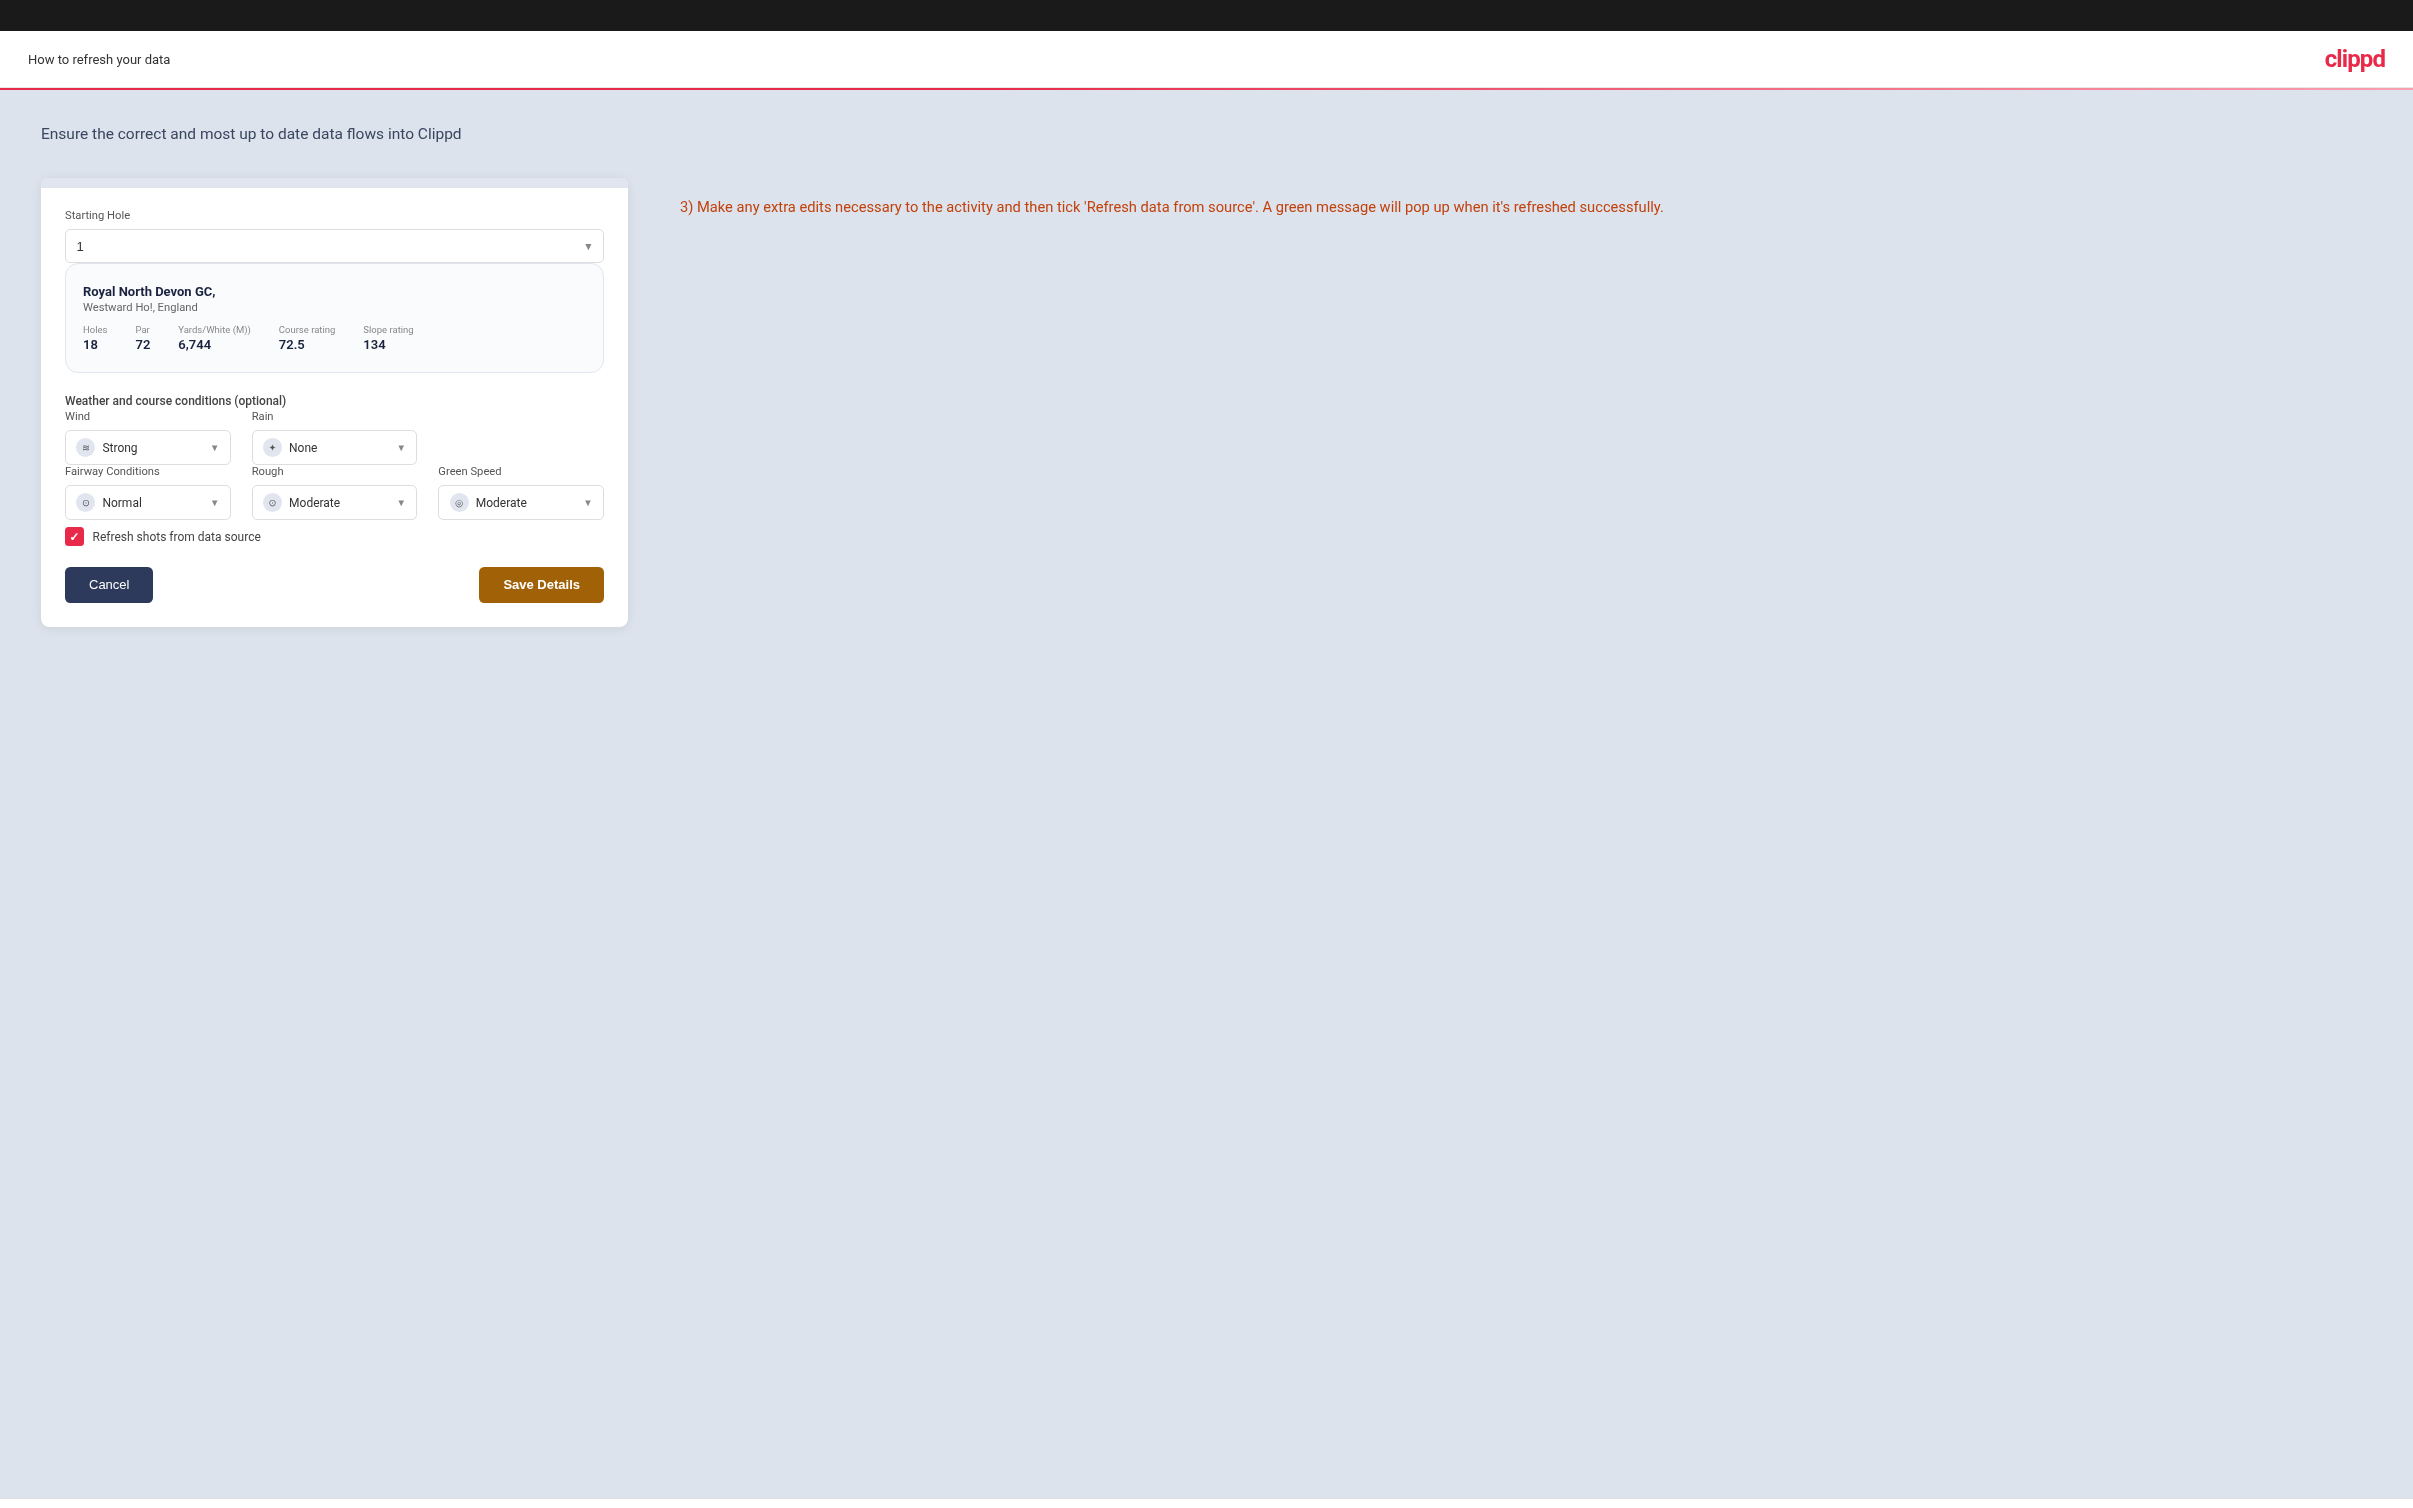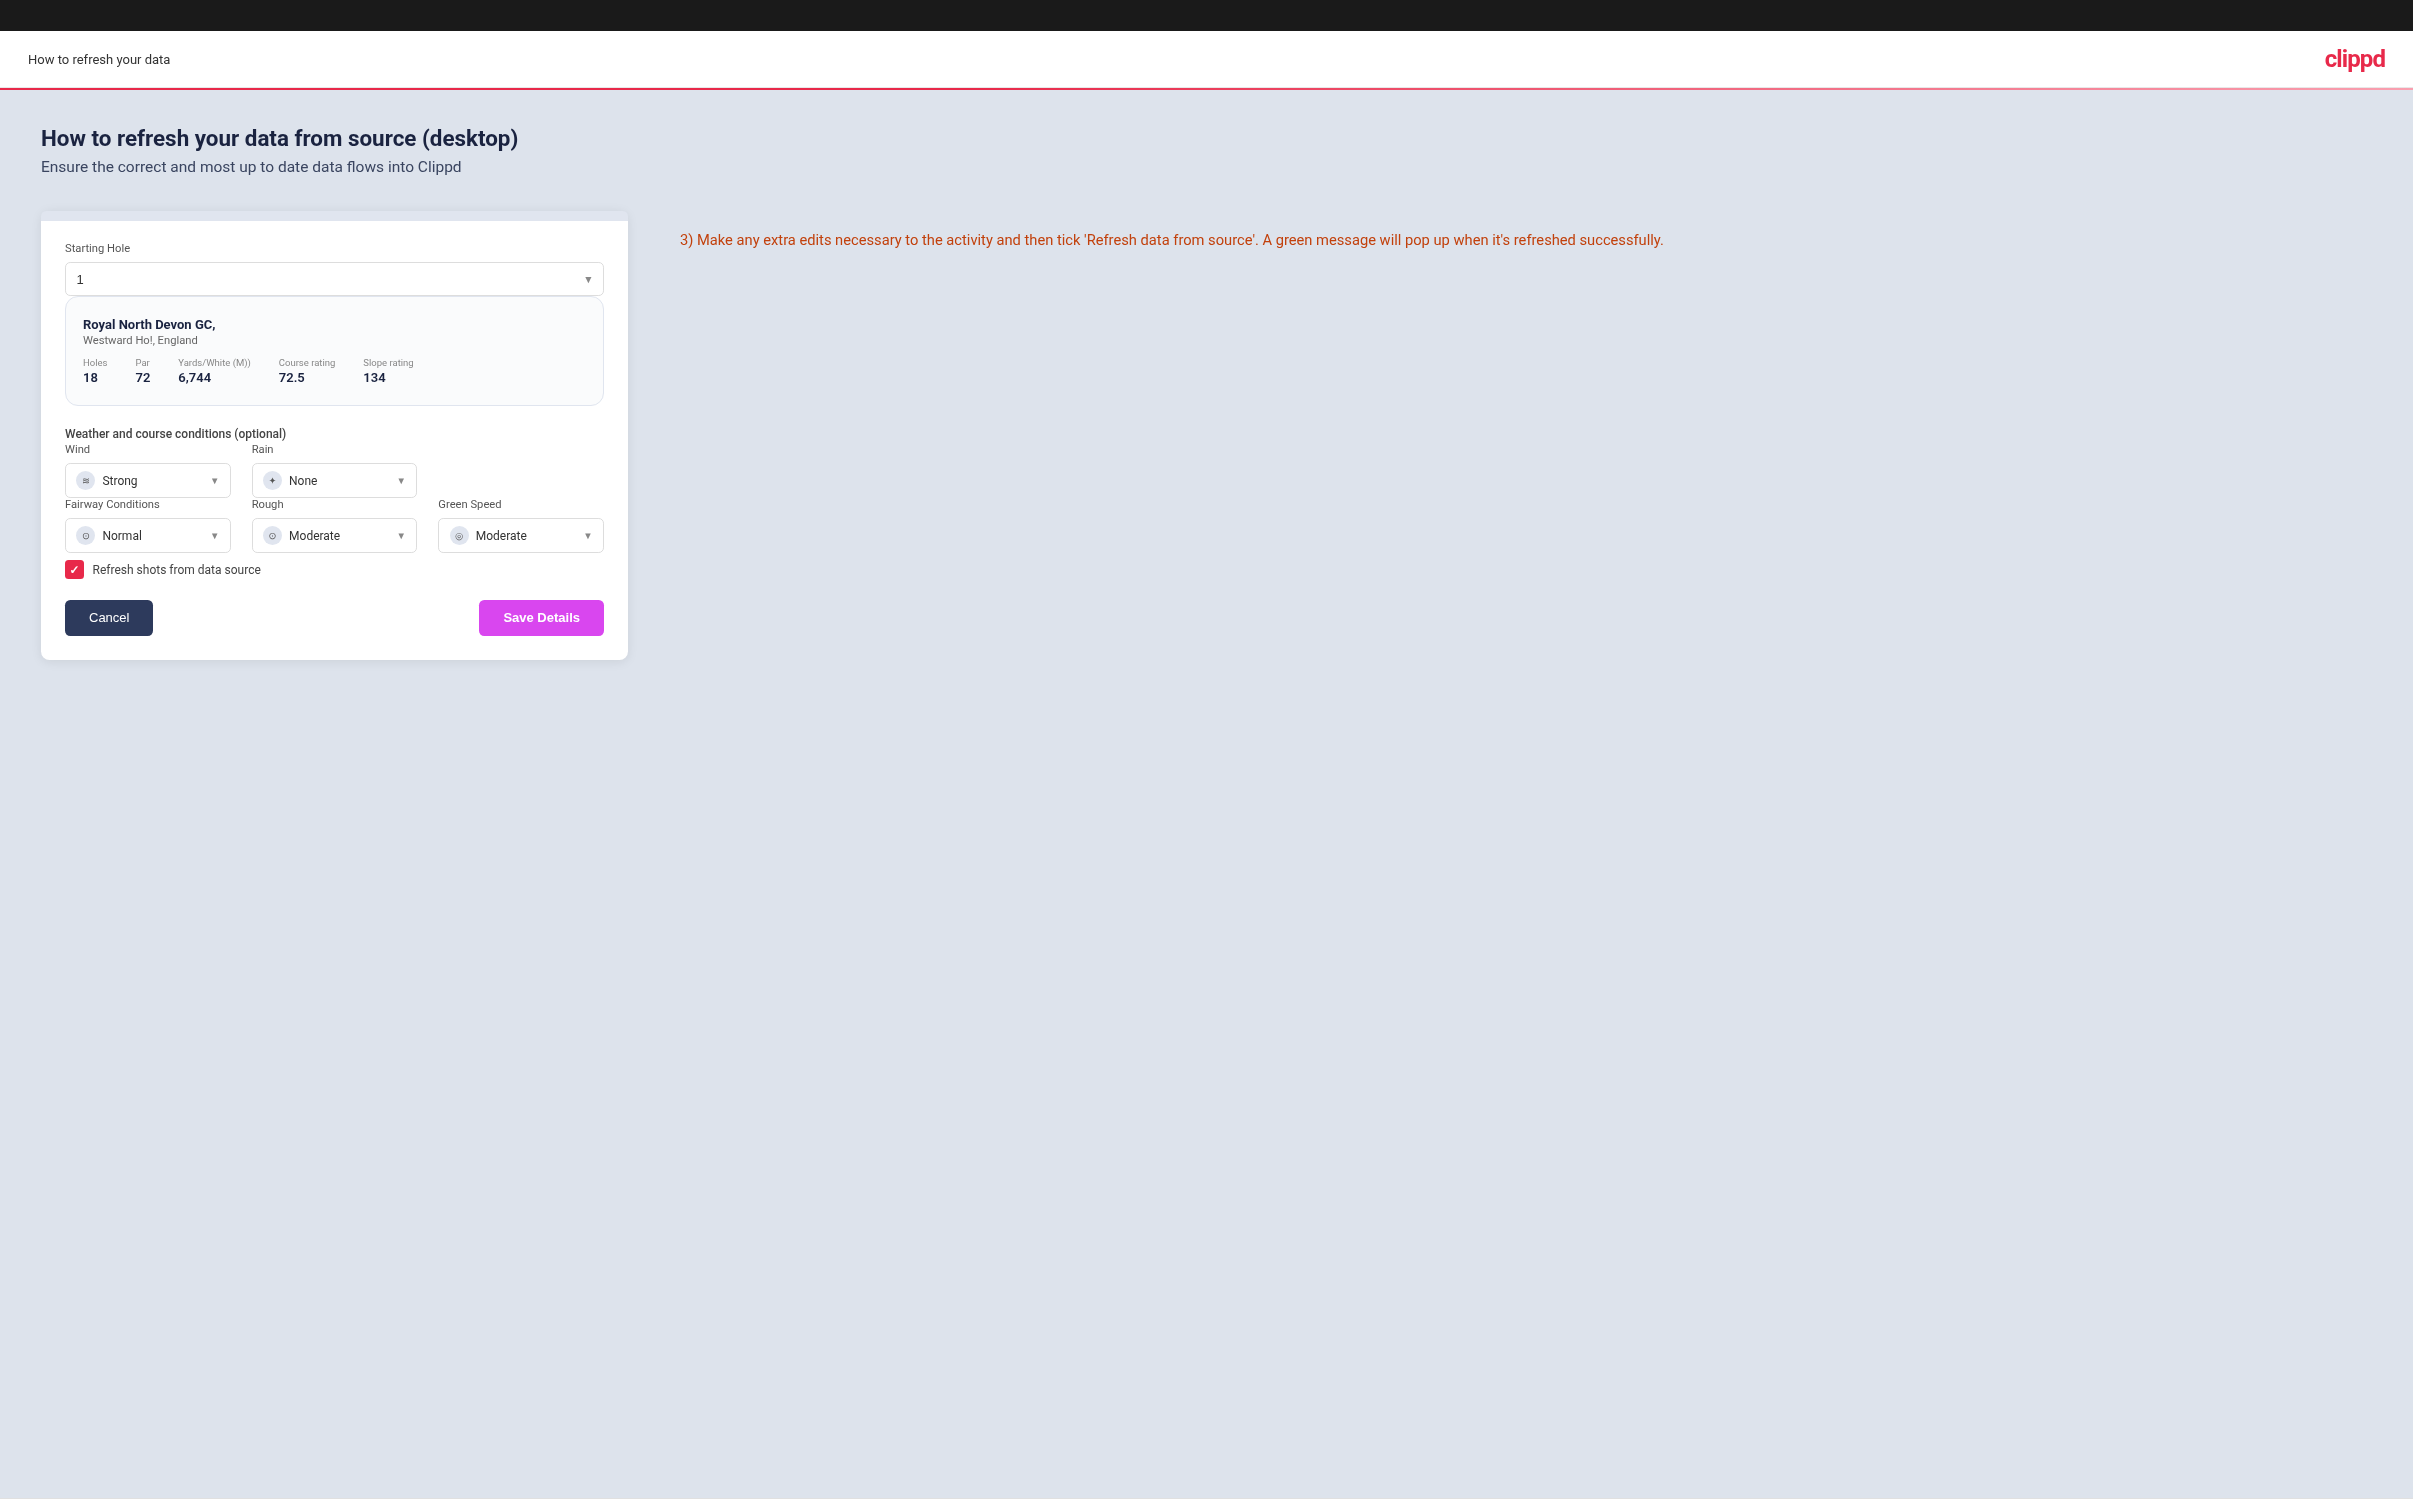--- a/index.html
+++ b/index.html
@@ -236,21 +236,21 @@
       background: #2d3a5c;
       color: #fff;
       border: none;
       border-radius: 5.2px;
       padding: 10.4px 24px;
       font-size: 13px;
       cursor: pointer;
       font-weight: 500;
     }
     .btn-save {
-      background: #d946ef;
+      background: #a16207;
       color: #fff;
       border: none;
       border-radius: 5.2px;
       padding: 10.4px 24px;
       font-size: 13px;
       cursor: pointer;
       font-weight: 600;
     }
     .side-text {
       flex: 1;
@@ -279,21 +279,20 @@
 
 <div class="top-bar"></div>
 
 <div class="header">
   <span class="header-title">How to refresh your data</span>
   <span class="logo">clippd</span>
 </div>
 <div class="divider-line"></div>
 
 <div class="main-content">
-  <h1 class="page-heading">How to refresh your data from source (desktop)</h1>
   <p class="page-subheading">Ensure the correct and most up to date data flows into Clippd</p>
 
   <div class="content-area">
     <div class="card">
       <div class="card-top-strip"></div>
 
       <div class="form-row">
         <div class="form-group">
           <label class="form-label">Starting Hole</label>
           <div class="select-wrapper">

